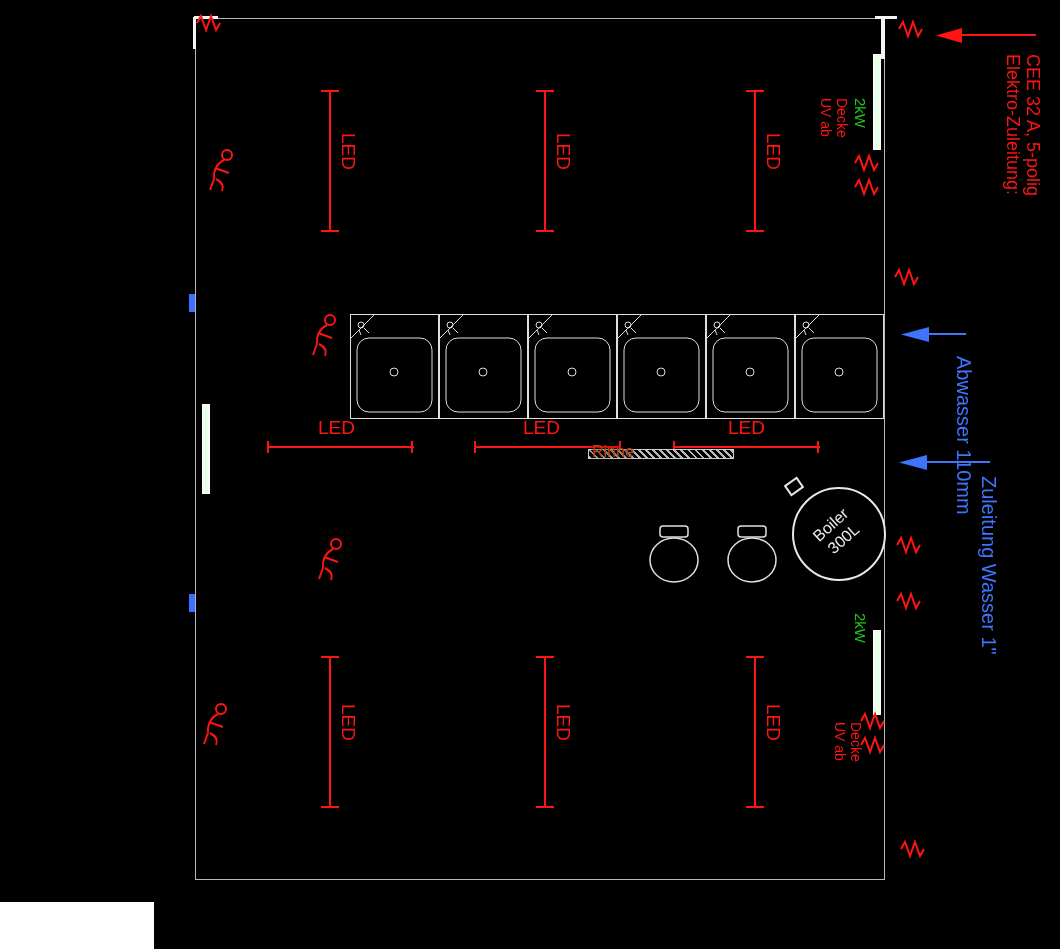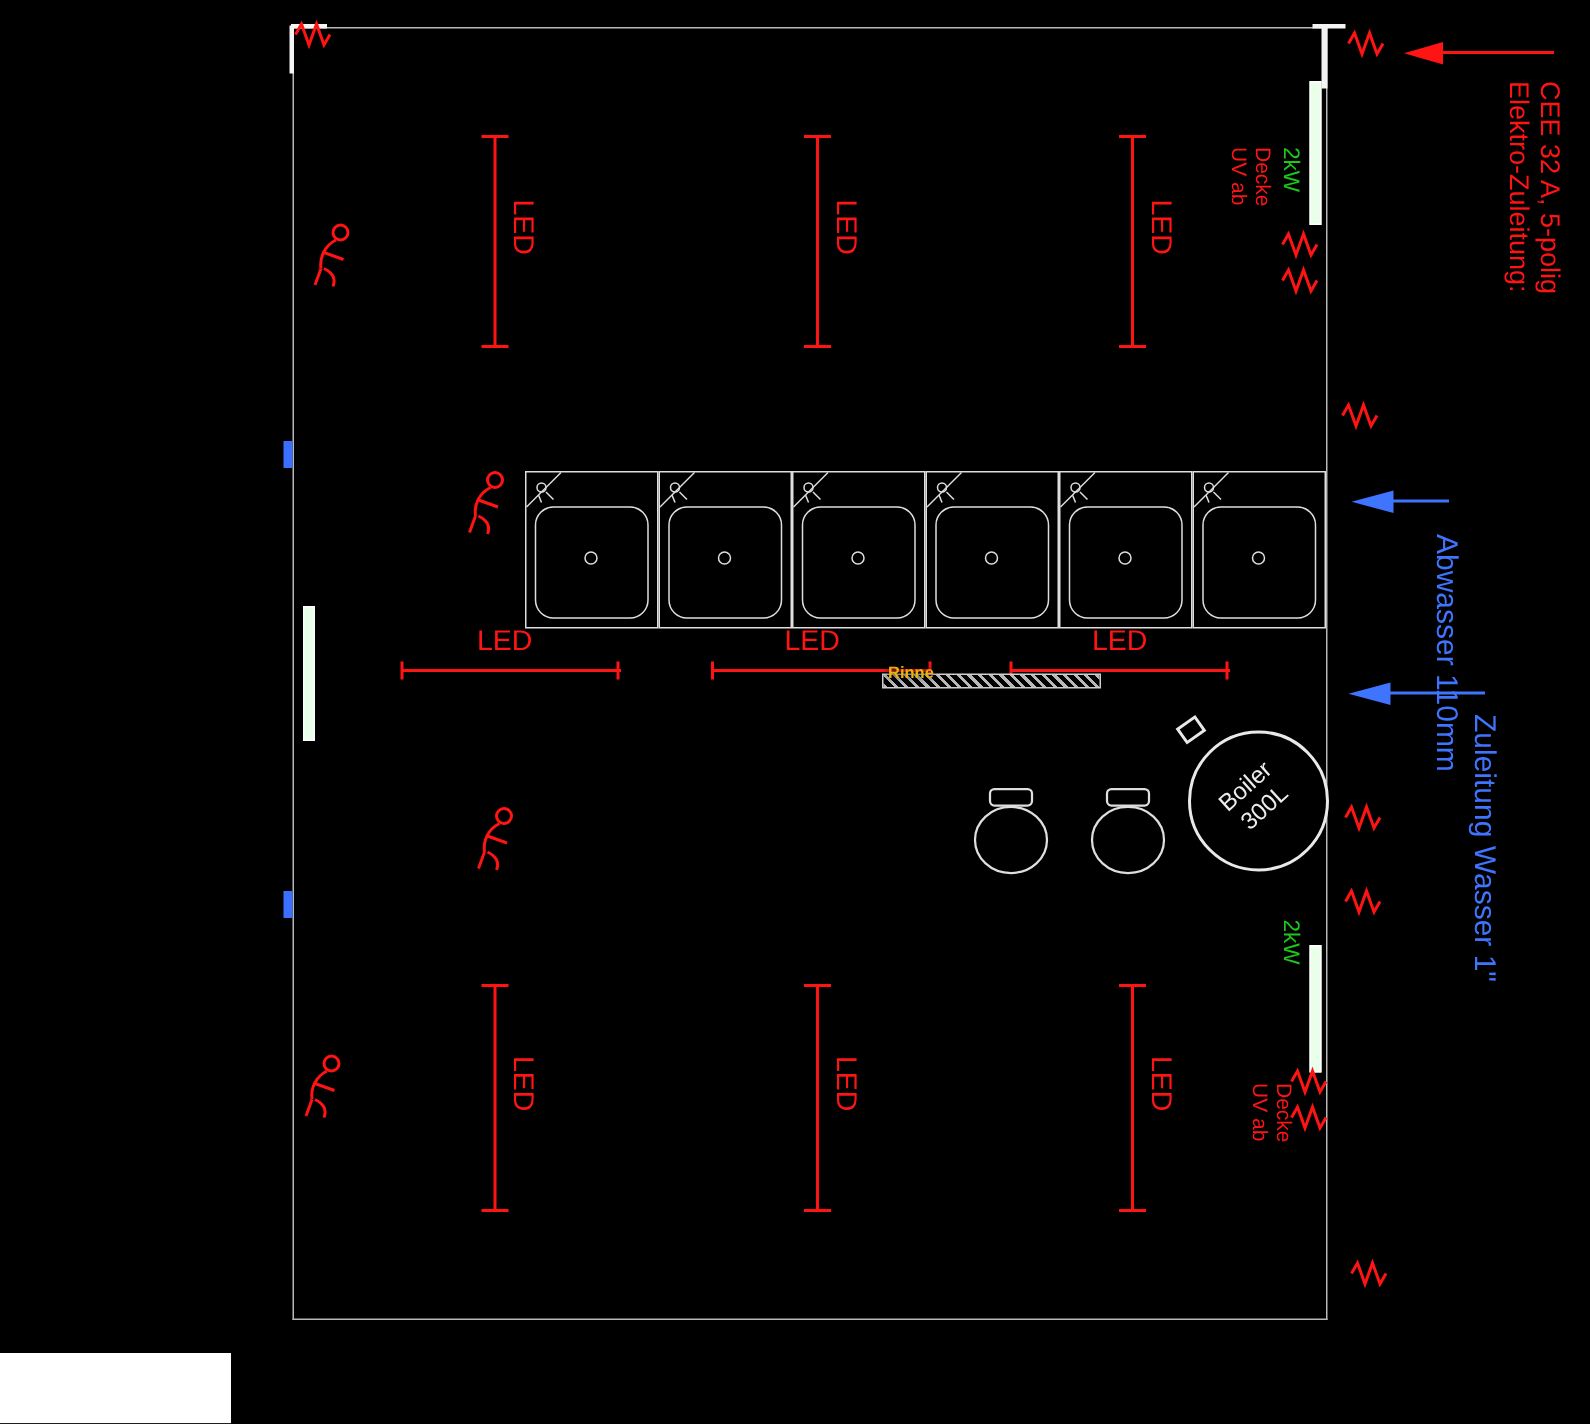--- a/index.html
+++ b/index.html
@@ -20,21 +20,21 @@
   .dimtick{position:absolute;background:#ff1414;width:2px;height:12px}
   .hline-red{position:absolute;background:#ff1414;height:2px}
   .hline-blue{position:absolute;background:#3f74ff;height:2px}
   .hatch{position:absolute;height:10px;border:1px solid #cfcfcf;
          background:repeating-linear-gradient(45deg,#b9b9b9 0 2px,#000 2px 5px)}
   .boiler{position:absolute;width:94px;height:94px;border:2px solid #e9e9e9;border-radius:50%;background:#000}
   .boiler-label{position:absolute;width:80px;height:44px;transform:rotate(-42deg);
                 text-align:center;font-size:16px;line-height:1.2;color:#ececec}
   .boiler-label span{display:block}
   .flange{position:absolute;width:16px;height:13px;border:2px solid #e9e9e9;background:#000;transform:rotate(-35deg)}
-  .rinne{font-size:11px;font-weight:bold;color:#eab308;text-shadow:0 0 4px #000;z-index:6}
+  .rinne{font-size:16px;font-weight:normal;color:#c2410c;text-shadow:0 0 4px #000;z-index:6}
   .led-h{font-size:19px;color:#ff1414}
   .led-v{font-size:19px;color:#ff1414}
   .ann-red{font-size:18px;color:#ff1414}
   .ann-blue{font-size:20px;color:#3f74ff}
   .kw{font-size:15px;color:#1bc91b}
   .uv{font-size:14px;color:#ff1414}
   svg{position:absolute;overflow:visible}
   .titleblock{position:absolute;background:#ffffff}
 </style>
 </head>

